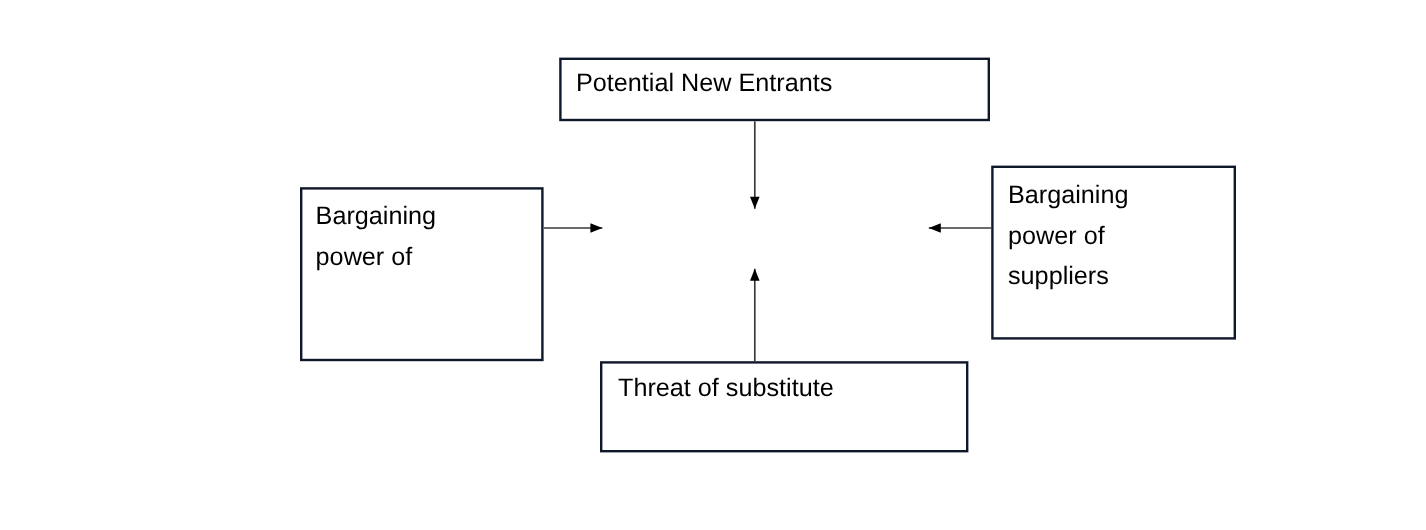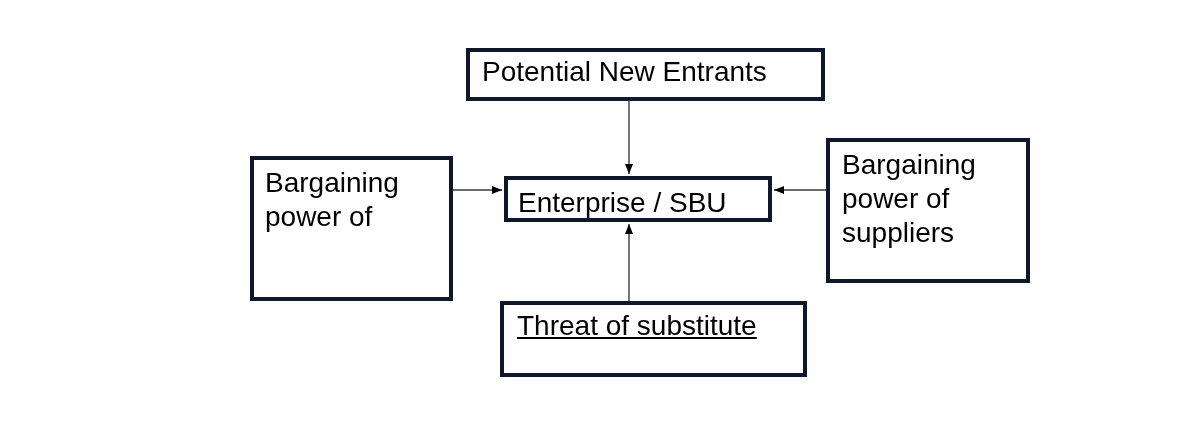--- a/index.html
+++ b/index.html
@@ -19,24 +19,24 @@
     position: absolute;
     left: 0;
     top: 0;
     width: 1188px;
     height: 442px;
     pointer-events: none;
   }
   .node {
     position: absolute;
     box-sizing: border-box;
-    border: 4px solid #0f172a;
+    border: 2px solid #0f172a;
     background: #ffffff;
     color: #000000;
-    font-size: 28px;
+    font-size: 21px;
     line-height: 34px;
   }
   .node .label .line {
     white-space: nowrap;
   }
   .node-top {
     left: 466px; top: 48px;
     width: 359px; height: 53px;
     padding: 3px 0 0 12px;
   }
@@ -52,21 +52,20 @@
   }
   .node-right {
     left: 826px; top: 138px;
     width: 204px; height: 145px;
     padding: 6px 0 0 12px;
   }
   .node-bottom {
     left: 500px; top: 301px;
     width: 307px; height: 76px;
     padding: 4px 0 0 13px;
-    text-decoration: underline;
   }
 </style>
 </head>
 <body>
 
 <div class="canvas">
 
   <svg class="arrows" width="1188" height="442" viewBox="0 0 1188 442" xmlns="http://www.w3.org/2000/svg">
     <defs>
       <marker id="arrowhead" viewBox="0 0 12 10" refX="11" refY="5" markerUnits="userSpaceOnUse" markerWidth="12" markerHeight="10" orient="auto">
@@ -85,25 +84,20 @@
     </div>
   </div>
 
   <div class="node node-left">
     <div class="label">
       <div class="line">Bargaining</div>
       <div class="line">power of</div>
     </div>
   </div>
 
-  <div class="node node-center">
-    <div class="label">
-      <div class="line">Enterprise / SBU</div>
-    </div>
-  </div>
 
   <div class="node node-right">
     <div class="label">
       <div class="line">Bargaining</div>
       <div class="line">power of</div>
       <div class="line">suppliers</div>
     </div>
   </div>
 
   <div class="node node-bottom">

